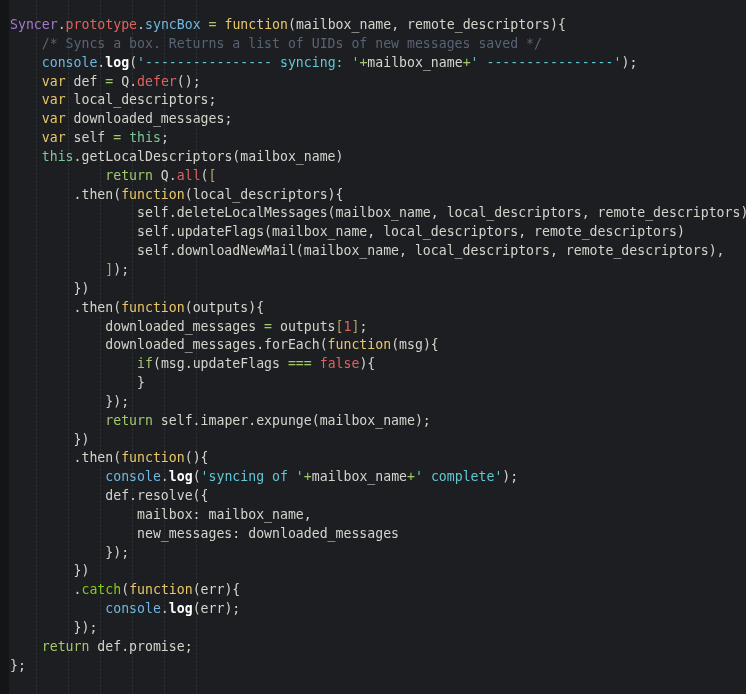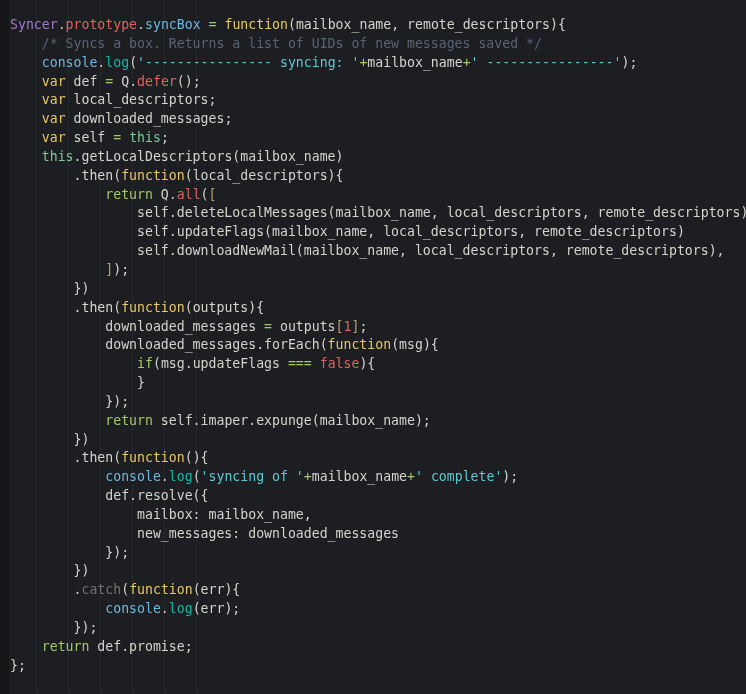--- a/index.html
+++ b/index.html
@@ -65,22 +65,22 @@
   .t-fn    { color: #6fb7e0; }
   .t-kw    { color: #e8c76a; }
   .t-op    { color: #a3c96a; }
   .t-ret   { color: #a3c96a; }
   .t-this  { color: #7ec699; }
   .t-str   { color: #5fc9d6; margin-top: 12px; }
   .t-com   { color: #5a6374; }
   .t-num   { color: #e0625f; }
   .t-brk   { color: #b5a070; }
   .t-pun   { color: #c9c9c2; }
-  .t-meth  { color: #737373; margin-top: 15px; }
-  .t-purp  { color: #14b8a6; }
+  .t-meth  { color: #84cc16; margin-top: 15px; }
+  .t-purp  { color: #ffffff; font-weight: bold; }
   .t-blue  { color: #6fb7e0; }
 </style>
 </head>
 <body>
 
 <div id="editor">
   <div id="indent-guides">
       <div class="guide" style="left: 36px;"></div>
       <div class="guide" style="left: 68px;"></div>
       <div class="guide" style="left: 100px;"></div>
@@ -91,22 +91,22 @@
   <div id="gutter-strip"></div>
   <div id="code-surface">
       <div class="line"><span class="t-cls">Syncer</span><span class="t-pun">.</span><span class="t-prop">prototype</span><span class="t-pun">.</span><span class="t-fn">syncBox</span><span class="t-def"> </span><span class="t-op">=</span><span class="t-def"> </span><span class="t-kw">function</span><span class="t-def">(mailbox_name, remote_descriptors){</span></div>
       <div class="line"><span class="t-com">    /* Syncs a box. Returns a list of UIDs of new messages saved */</span></div>
       <div class="line"><span class="t-def">    </span><span class="t-blue">console</span><span class="t-pun">.</span><span class="t-purp">log</span><span class="t-def">(</span><span class="t-str">'---------------- syncing: '</span><span class="t-op">+</span><span class="t-def">mailbox_name</span><span class="t-op">+</span><span class="t-str">' ----------------'</span><span class="t-def">);</span></div>
       <div class="line"><span class="t-def">    </span><span class="t-kw">var</span><span class="t-def"> def </span><span class="t-op">=</span><span class="t-def"> Q</span><span class="t-pun">.</span><span class="t-prop">defer</span><span class="t-def">();</span></div>
       <div class="line"><span class="t-def">    </span><span class="t-kw">var</span><span class="t-def"> local_descriptors;</span></div>
       <div class="line"><span class="t-def">    </span><span class="t-kw">var</span><span class="t-def"> downloaded_messages;</span></div>
       <div class="line"><span class="t-def">    </span><span class="t-kw">var</span><span class="t-def"> self </span><span class="t-op">=</span><span class="t-def"> </span><span class="t-this">this</span><span class="t-def">;</span></div>
       <div class="line"><span class="t-def">    </span><span class="t-this">this</span><span class="t-def">.getLocalDescriptors(mailbox_name)</span></div>
+      <div class="line"><span class="t-def">            </span><span class="t-ret">return</span><span class="t-def"> Q</span><span class="t-pun">.</span><span class="t-prop">all</span><span class="t-def">(</span><span class="t-brk">[</span></div>
       <div class="line"><span class="t-def">        .then(</span><span class="t-kw">function</span><span class="t-def">(local_descriptors){</span></div>
-      <div class="line"><span class="t-def">            </span><span class="t-ret">return</span><span class="t-def"> Q</span><span class="t-pun">.</span><span class="t-prop">all</span><span class="t-def">(</span><span class="t-brk">[</span></div>
       <div class="line"><span class="t-def">                self.deleteLocalMessages(mailbox_name, local_descriptors, remote_descriptors),</span></div>
       <div class="line"><span class="t-def">                self.updateFlags(mailbox_name, local_descriptors, remote_descriptors)</span></div>
       <div class="line"><span class="t-def">                self.downloadNewMail(mailbox_name, local_descriptors, remote_descriptors),</span></div>
       <div class="line"><span class="t-def">            </span><span class="t-brk">]</span><span class="t-def">);</span></div>
       <div class="line"><span class="t-def">        })</span></div>
       <div class="line"><span class="t-def">        .then(</span><span class="t-kw">function</span><span class="t-def">(outputs){</span></div>
       <div class="line"><span class="t-def">            downloaded_messages </span><span class="t-op">=</span><span class="t-def"> outputs</span><span class="t-brk">[</span><span class="t-num">1</span><span class="t-brk">]</span><span class="t-def">;</span></div>
       <div class="line"><span class="t-def">            downloaded_messages.forEach(</span><span class="t-kw">function</span><span class="t-def">(msg){</span></div>
       <div class="line"><span class="t-def">                </span><span class="t-ret">if</span><span class="t-def">(msg.updateFlags </span><span class="t-op">===</span><span class="t-def"> </span><span class="t-num">false</span><span class="t-def">){</span></div>
       <div class="line"><span class="t-def">                }</span></div>

